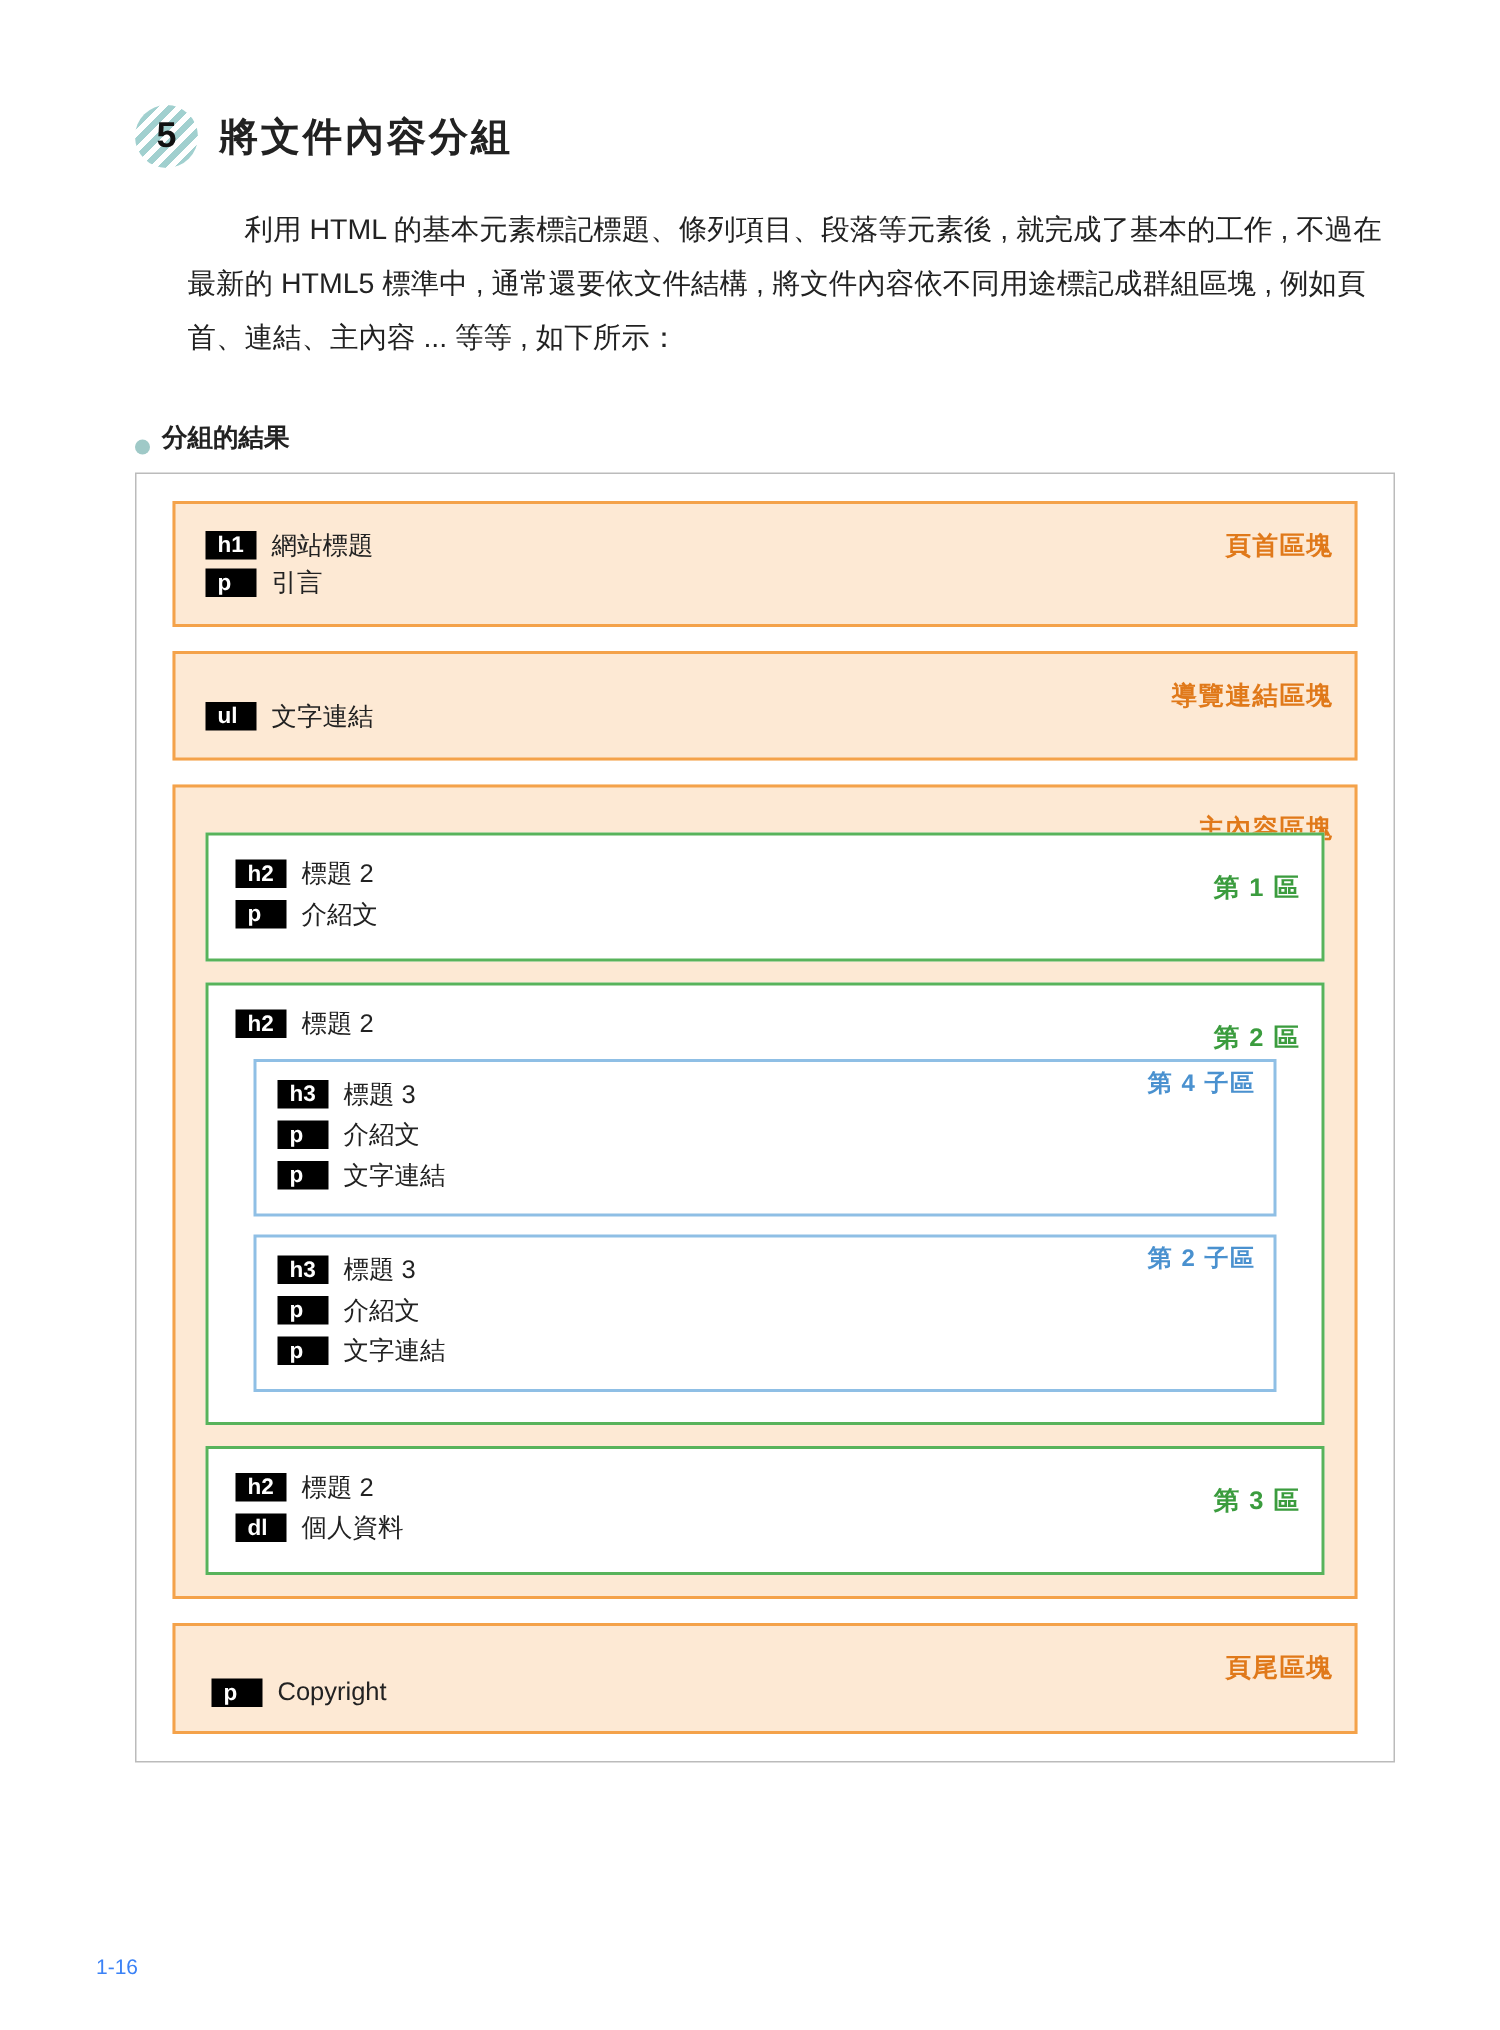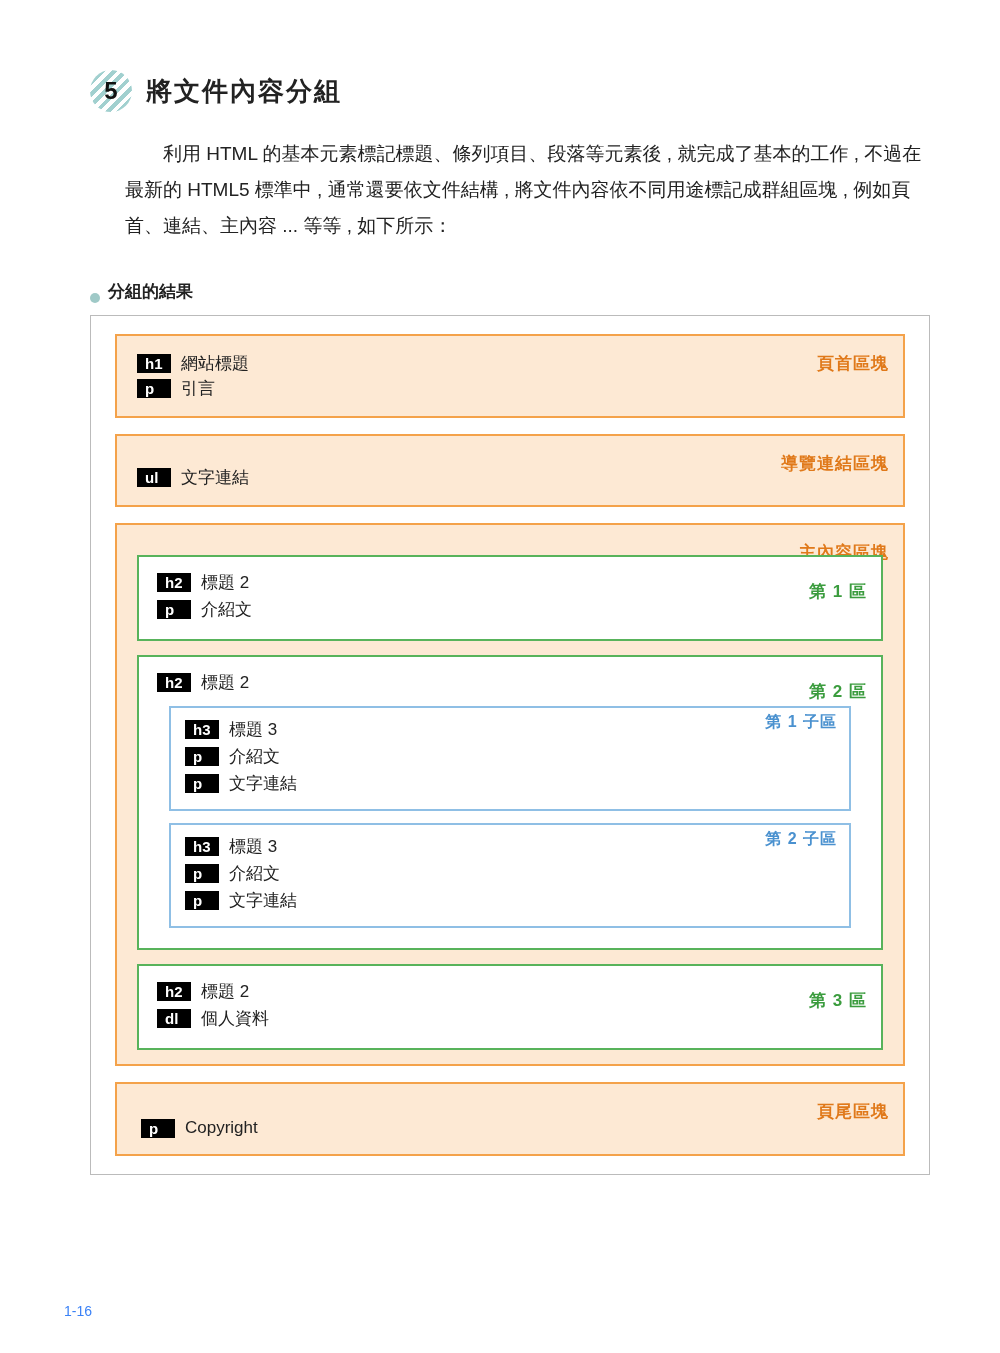--- a/index.html
+++ b/index.html
@@ -196,21 +196,21 @@
     </div>
 
     <div class="box-green with-sub">
       <div class="green-label">第 2 區</div>
       <div class="tag-row">
         <span class="tag">h2</span>
         <span>標題 2</span>
       </div>
 
       <div class="box-blue">
-        <div class="blue-label">第 1 子區</div>
+        <div class="blue-label">第 4 子區</div>
         <div class="tag-row">
           <span class="tag">h3</span>
           <span>標題 3</span>
         </div>
         <div class="tag-row">
           <span class="tag">p</span>
           <span>介紹文</span>
         </div>
         <div class="tag-row">
           <span class="tag">p</span>

